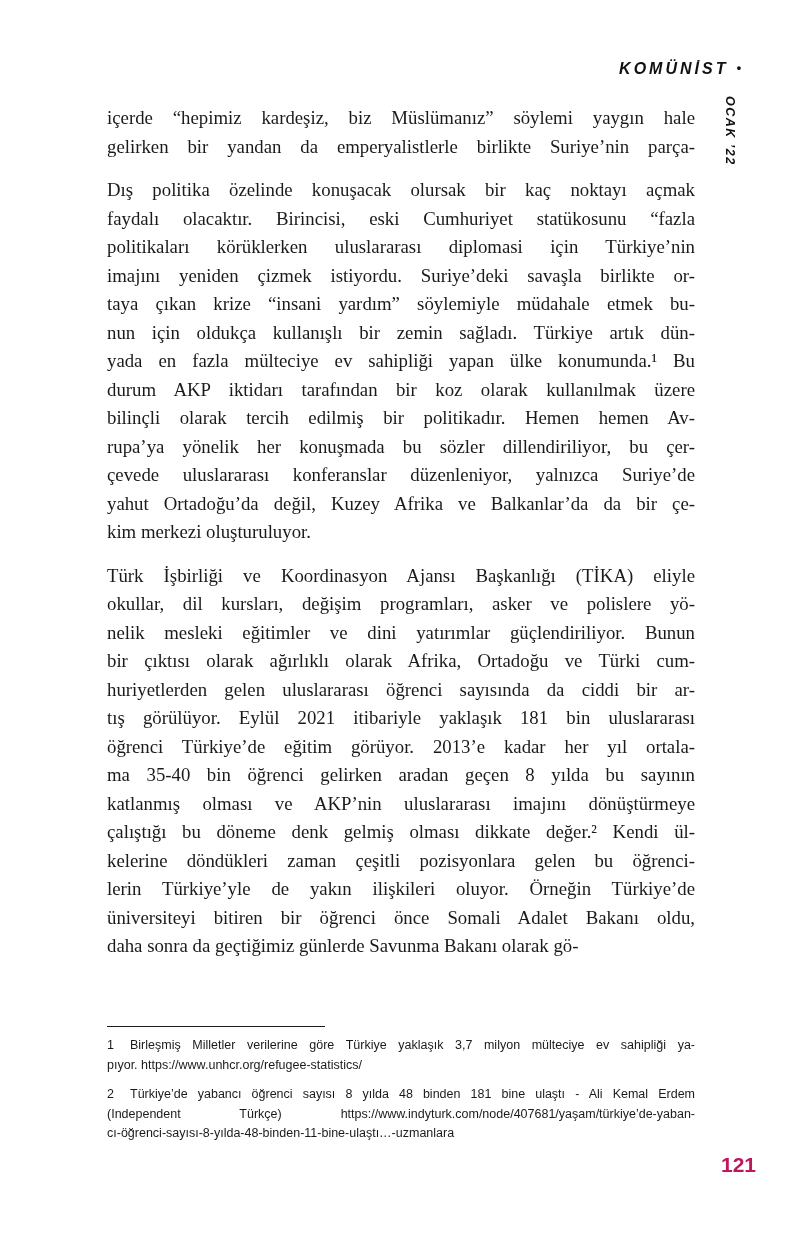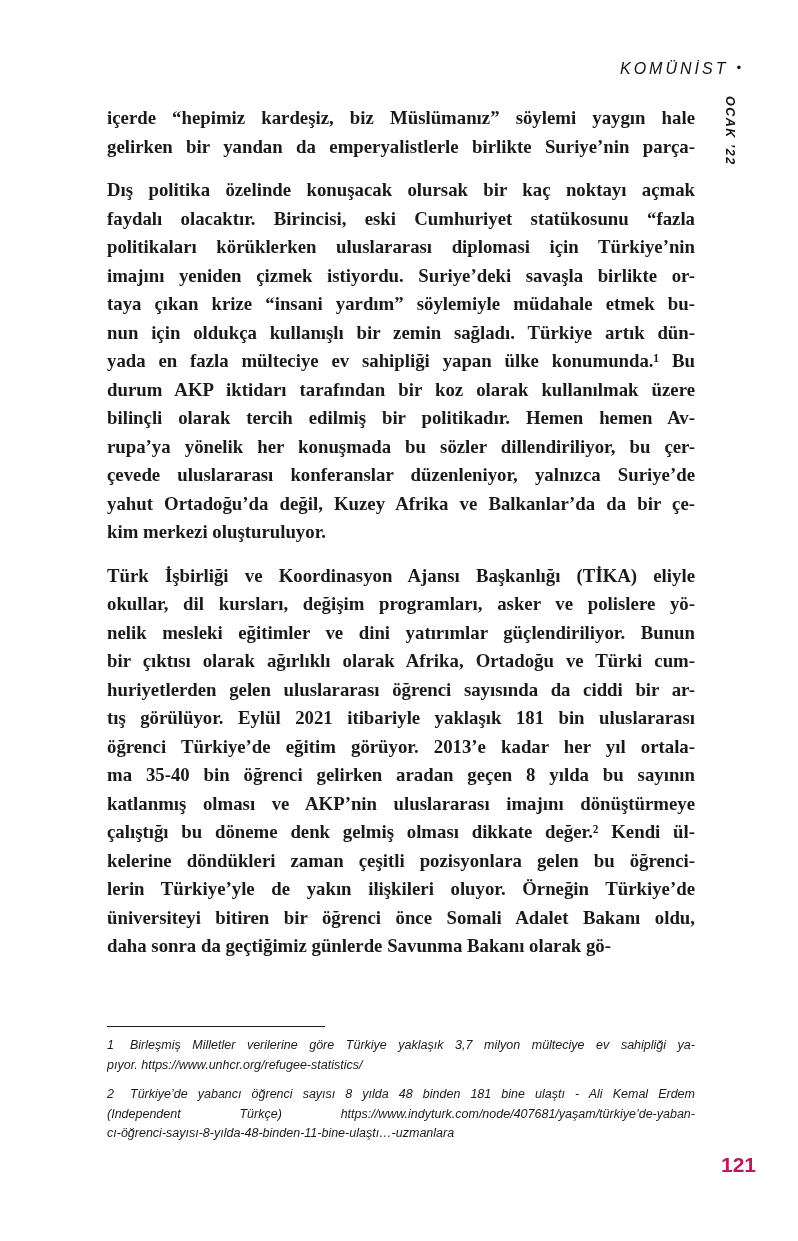--- a/index.html
+++ b/index.html
@@ -10,21 +10,21 @@
     background: #ffffff;
     overflow: hidden;
     margin: 0 auto;
     color: #1a1a1a;
   }
   .header {
     position: absolute;
     top: 60px;
     right: 57px;
     font-family: "Liberation Sans", sans-serif;
-    font-weight: 400;
+    font-weight: 700;
     font-style: italic;
     font-size: 16px;
     letter-spacing: 3px;
     color: #111;
     white-space: nowrap;
   }
   .header .bullet {
     margin-left: 8px;
     letter-spacing: 0;
     font-size: 13px;
@@ -53,21 +53,20 @@
     font-size: 18.8px;
     color: #1a1a1a;
   }
   .para + .para { margin-top: 15px; }
   .line {
     line-height: 28.5px;
     height: 28.5px;
     overflow: hidden;
     text-align: justify;
     text-align-last: justify;
-    font-weight: bold;
   }
   .line.last { text-align-last: left; }
 
   .footnotes {
     position: absolute;
     left: 107px;
     top: 1026px;
     width: 588px;
     font-family: "Liberation Sans", sans-serif;
     font-size: 12.5px;
@@ -79,21 +78,20 @@
     background: #1a1a1a;
     margin-bottom: 9px;
   }
   .fn-item + .fn-item { margin-top: 10px; }
   .fn-line {
     line-height: 19.5px;
     height: 19.5px;
     overflow: hidden;
     text-align: justify;
     text-align-last: justify;
-    font-style: italic;
   }
   .fn-line.last { text-align-last: left; }
   .fn-marker {
     display: inline-block;
     min-width: 10px;
     margin-right: 13px;
   }
   .page-number {
     position: absolute;
     top: 1153px;

